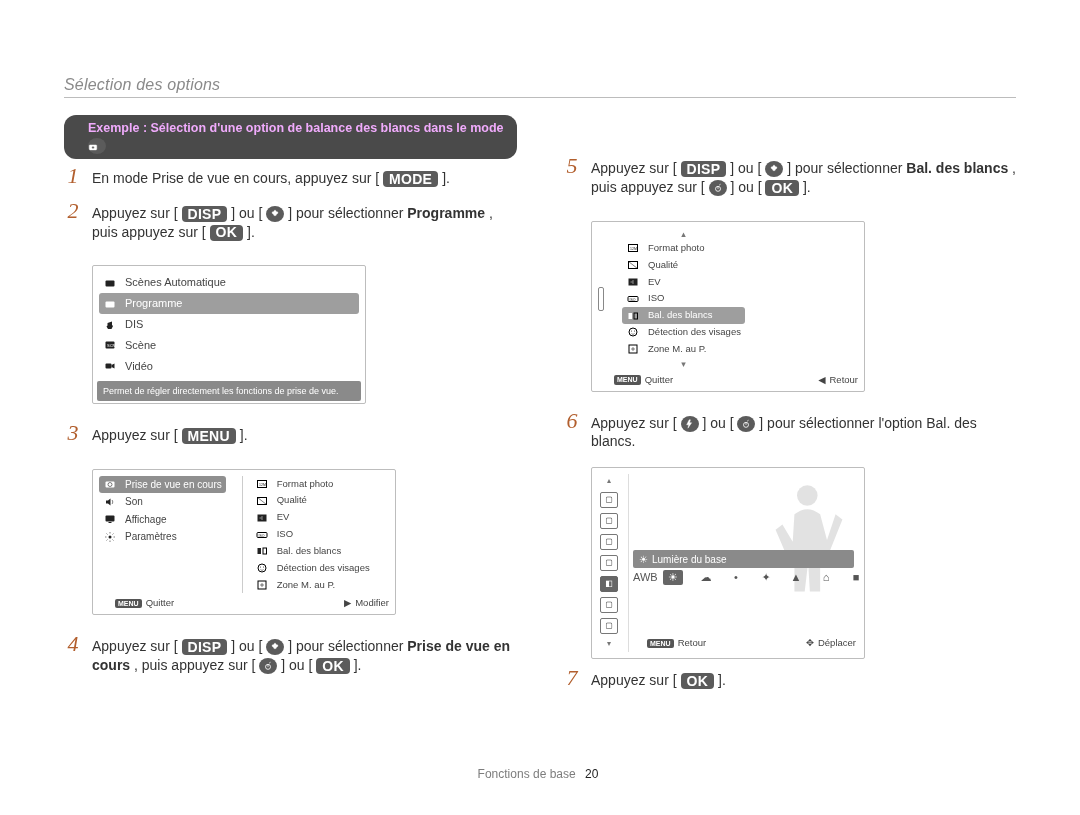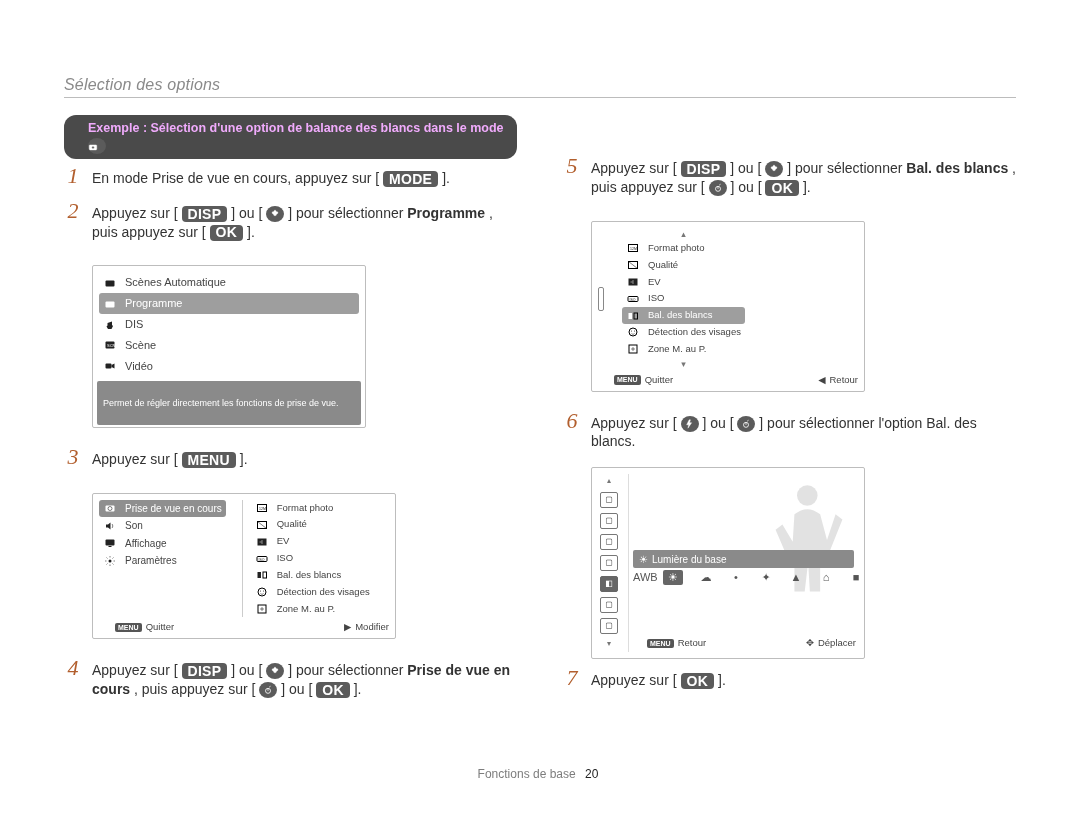--- a/index.html
+++ b/index.html
@@ -32,21 +32,21 @@
   .btn svg{width:10px;height:10px;fill:#fff;stroke:#fff;}
   .bold{font-weight:700;}
   
   .lcd{margin:8px 0 12px 28px;border:1px solid #bdbdbd;border-radius:2px;background:#fff;
        display:inline-block; padding:6px 6px 4px 6px;}
   .lcd .row{display:flex;align-items:center;gap:8px;padding:3px 4px;font-size:11px;color:#444;border-radius:3px;}
   .lcd .row.sel{background:#9e9e9e;color:#fff;}
   .lcd .row .ic{width:14px;height:12px;display:inline-flex;align-items:center;justify-content:center;}
   .lcd .row .ic svg{width:12px;height:12px;fill:#222;}
   .lcd .row.sel .ic svg{fill:#fff;}
-  .lcd .hint{background:#8a8a8a;color:#fff;font-size:9px;padding:16px 6px;border-radius:2px;margin:4px -2px -2px -2px;}
+  .lcd .hint{background:#8a8a8a;color:#fff;font-size:9px;padding:4px 6px;border-radius:2px;margin:4px -2px -2px -2px;}
   .lcd .ftrow{display:flex;justify-content:space-between;font-size:9.5px;margin-top:4px;color:#444;margin-left:16px;}
   .lcd .ftrow .ftbtn{display:flex;align-items:center;gap:4px;}
   .lcd .ftrow .mini{background:#555;color:#fff;font-size:7px;padding:0 3px;border-radius:2px;font-weight:700;}
   .lcd .twocol{display:flex;gap:10px;}
   .lcd .colL{padding-right:6px;}
   .lcd .colL .row{font-size:10px;padding:2px 4px;}
   .lcd .colL .row.sel{background:#8f8f8f;}
   .lcd .colR{border-left:1px solid #ccc;padding-left:8px;}
   .lcd .colR .row{font-size:9.5px;padding:2px 4px;text-align:center;}
   .lcd.vstrip{display:flex;gap:8px;padding:6px;}

